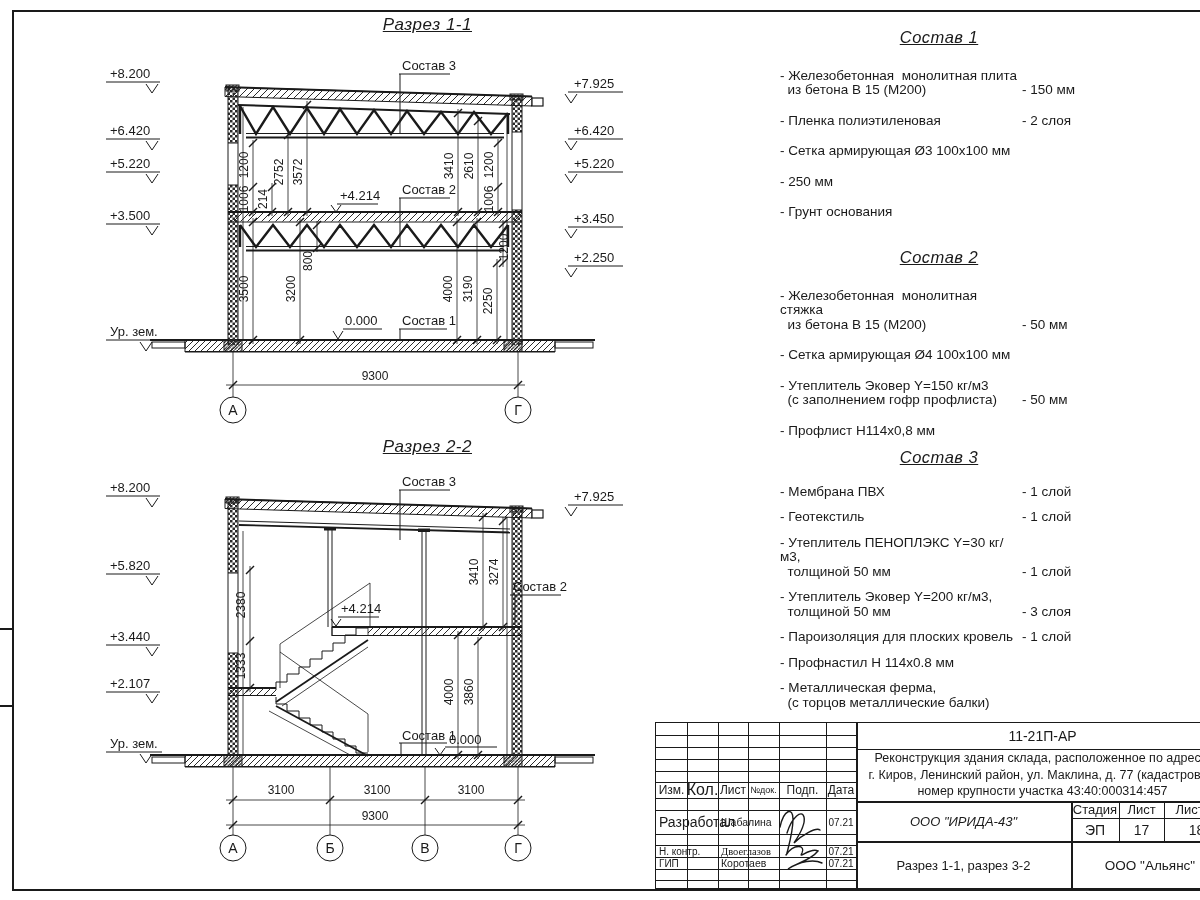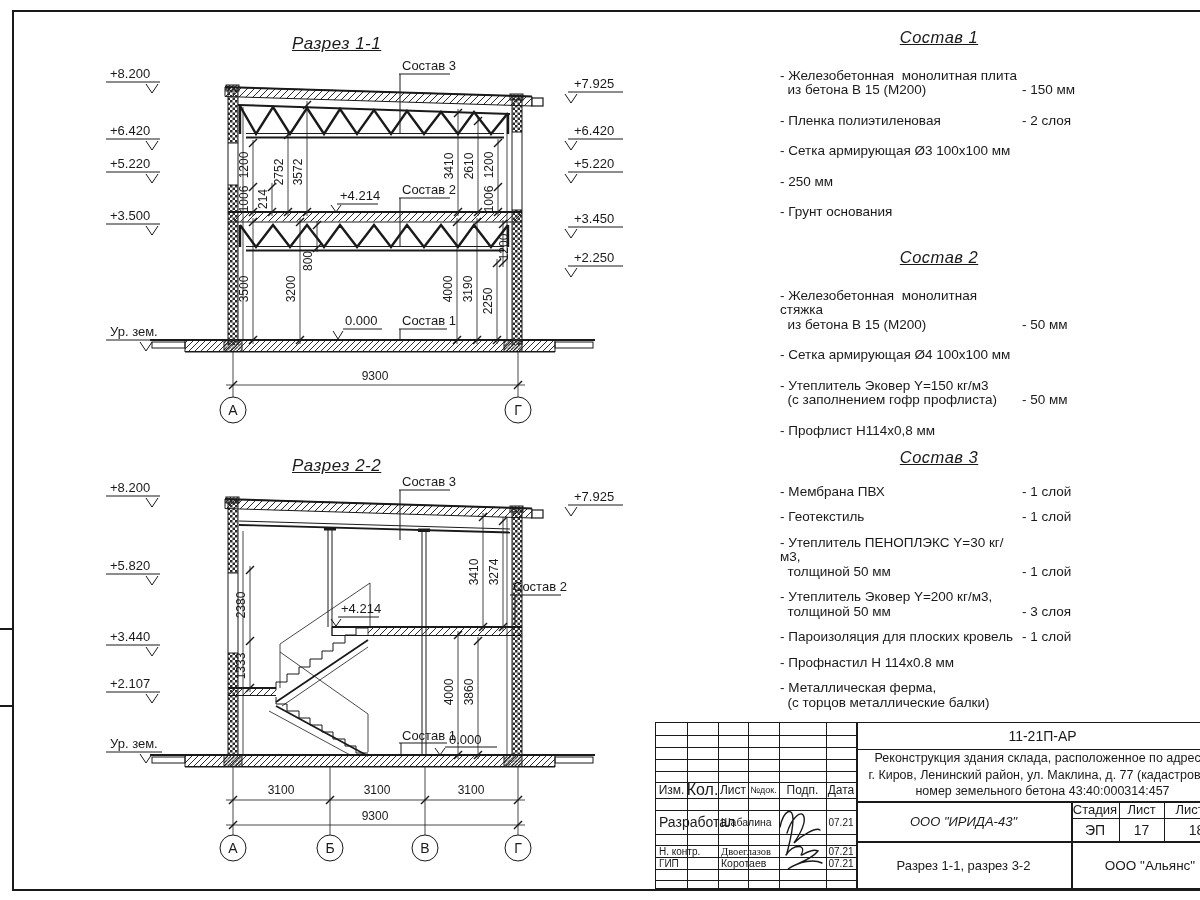--- a/index.html
+++ b/index.html
@@ -5,21 +5,21 @@
   html,body{margin:0;padding:0;}
   body{
     width:1200px;height:900px;overflow:hidden;position:relative;
     background:#fff;color:#1a1a1a;
     font-family:"Liberation Sans", sans-serif;
   }
   .abs{position:absolute;}
   .frame{position:absolute;background:#1a1a1a;}
   .sec-title{
     position:absolute;font-style:italic;font-size:17px;letter-spacing:.5px;
-    text-decoration:underline;text-align:left;white-space:nowrap;margin-top:19px;
+    text-decoration:underline;text-align:right;white-space:nowrap;
   }
   svg text{fill:#1a1a1a;font-family:"Liberation Sans",sans-serif;}
   .dimtxt{font-size:12px;}
   .elvtxt{font-size:13px;}
   .ldrtxt{font-size:13px;}
   .axtxt{font-size:14px;}
   
   .comp-block{position:absolute;left:780px;width:318px;font-size:13.5px;line-height:14.5px;}
   .comp-title{font-style:italic;font-size:16.5px;letter-spacing:.5px;text-decoration:underline;text-align:center;margin-bottom:24px;}
   .comp-item{display:flex;margin-bottom:16px;}
@@ -552,21 +552,21 @@
     <g stroke="#1a1a1a" stroke-width="1.4" fill="none" stroke-linecap="round">
       <path d="M4,24 C8,6 17,4 17,16 C17,28 13,42 11,50 M11,30 C16,14 26,6 28,14 C30,22 22,34 18,40 C26,32 40,24 44,27"></path>
       <path d="M10,52 C18,40 30,42 26,50 C22,57 34,44 42,48 C34,58 20,60 12,66 C24,58 38,56 46,60"></path>
     </g>
   </svg>
 
   <div class="cell" style="left:200px;top:0;width:373px;height:26px;font-size:14px;">11-21П-АР</div>
   <div class="cell" style="left:200px;top:26px;width:373px;height:52px;font-size:12.5px;line-height:16.5px;flex-direction:column;">
     <div>Реконструкция здания склада, расположенное по адресу:</div>
     <div>г. Киров, Ленинский район, ул. Маклина, д. 77 (кадастровый</div>
-    <div>номер земельного бетона 43:40:000314:457</div>
+    <div>номер крупности участка 43:40:000314:457</div>
   </div>
   <div class="cell" style="left:200px;top:78px;width:215px;height:40px;font-size:13px;font-style:italic;">ООО "ИРИДА-43"</div>
   <div class="cell" style="left:415px;top:78px;width:48px;height:17px;font-size:13px;">Стадия</div>
   <div class="cell" style="left:463px;top:78px;width:45px;height:17px;font-size:13px;">Лист</div>
   <div class="cell" style="left:508px;top:78px;width:65px;height:17px;font-size:13px;">Листов</div>
   <div class="cell" style="left:415px;top:95px;width:48px;height:23px;font-size:14px;">ЭП</div>
   <div class="cell" style="left:463px;top:95px;width:45px;height:23px;font-size:14px;">17</div>
   <div class="cell" style="left:508px;top:95px;width:65px;height:23px;font-size:14px;">18</div>
   <div class="cell" style="left:200px;top:118px;width:215px;height:49px;font-size:13px;">Разрез 1-1, разрез 3-2</div>
   <div class="cell" style="left:415px;top:118px;width:158px;height:49px;font-size:13.5px;">ООО "Альянс"</div>

